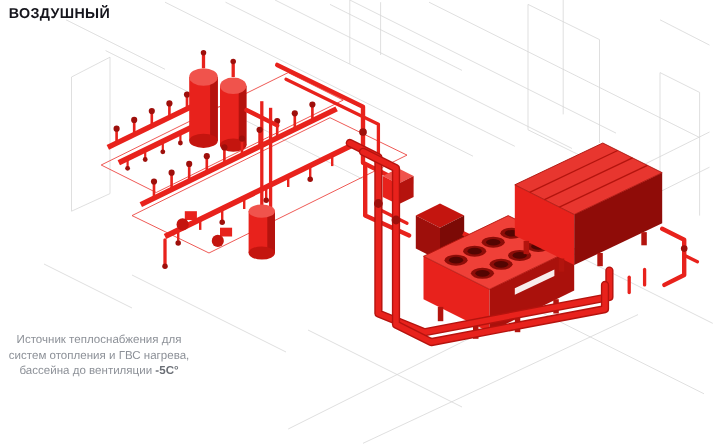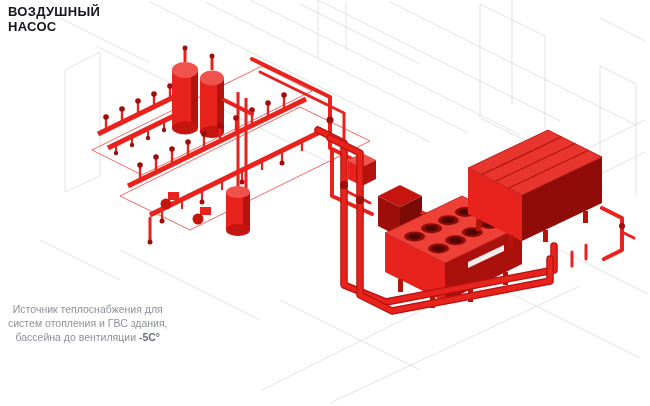--- a/index.html
+++ b/index.html
@@ -281,22 +281,21 @@
       <polyline points="318,130 344,143 344,285 386,302 554,270 554,246" stroke="#e8221c" stroke-width="5"></polyline>
       <polyline points="330,138 360,153 360,295 392,311 550,281 550,259" stroke="#b5130e" stroke-width="7.5"></polyline>
       <polyline points="330,138 360,153 360,295 392,311 550,281 550,259" stroke="#e8221c" stroke-width="5"></polyline>
     </g>
     <circle cx="344" cy="185" r="4" fill="#9e0f0b"></circle>
     <circle cx="360" cy="200" r="4" fill="#9e0f0b"></circle>
   </svg>
 
   <div class="title">
     <div>ВОЗДУШНЫЙ</div>
-    <div>НАСОС</div>
   </div>
 
   <div class="caption">
     <div>Источник теплоснабжения для</div>
-    <div>систем отопления и ГВС здания,</div>
+    <div>систем отопления и ГВС нагрева,</div>
     <div><span>бассейна до вентиляции </span><b>-5С°</b></div>
   </div>
 
 </div>
 
 </body></html>

